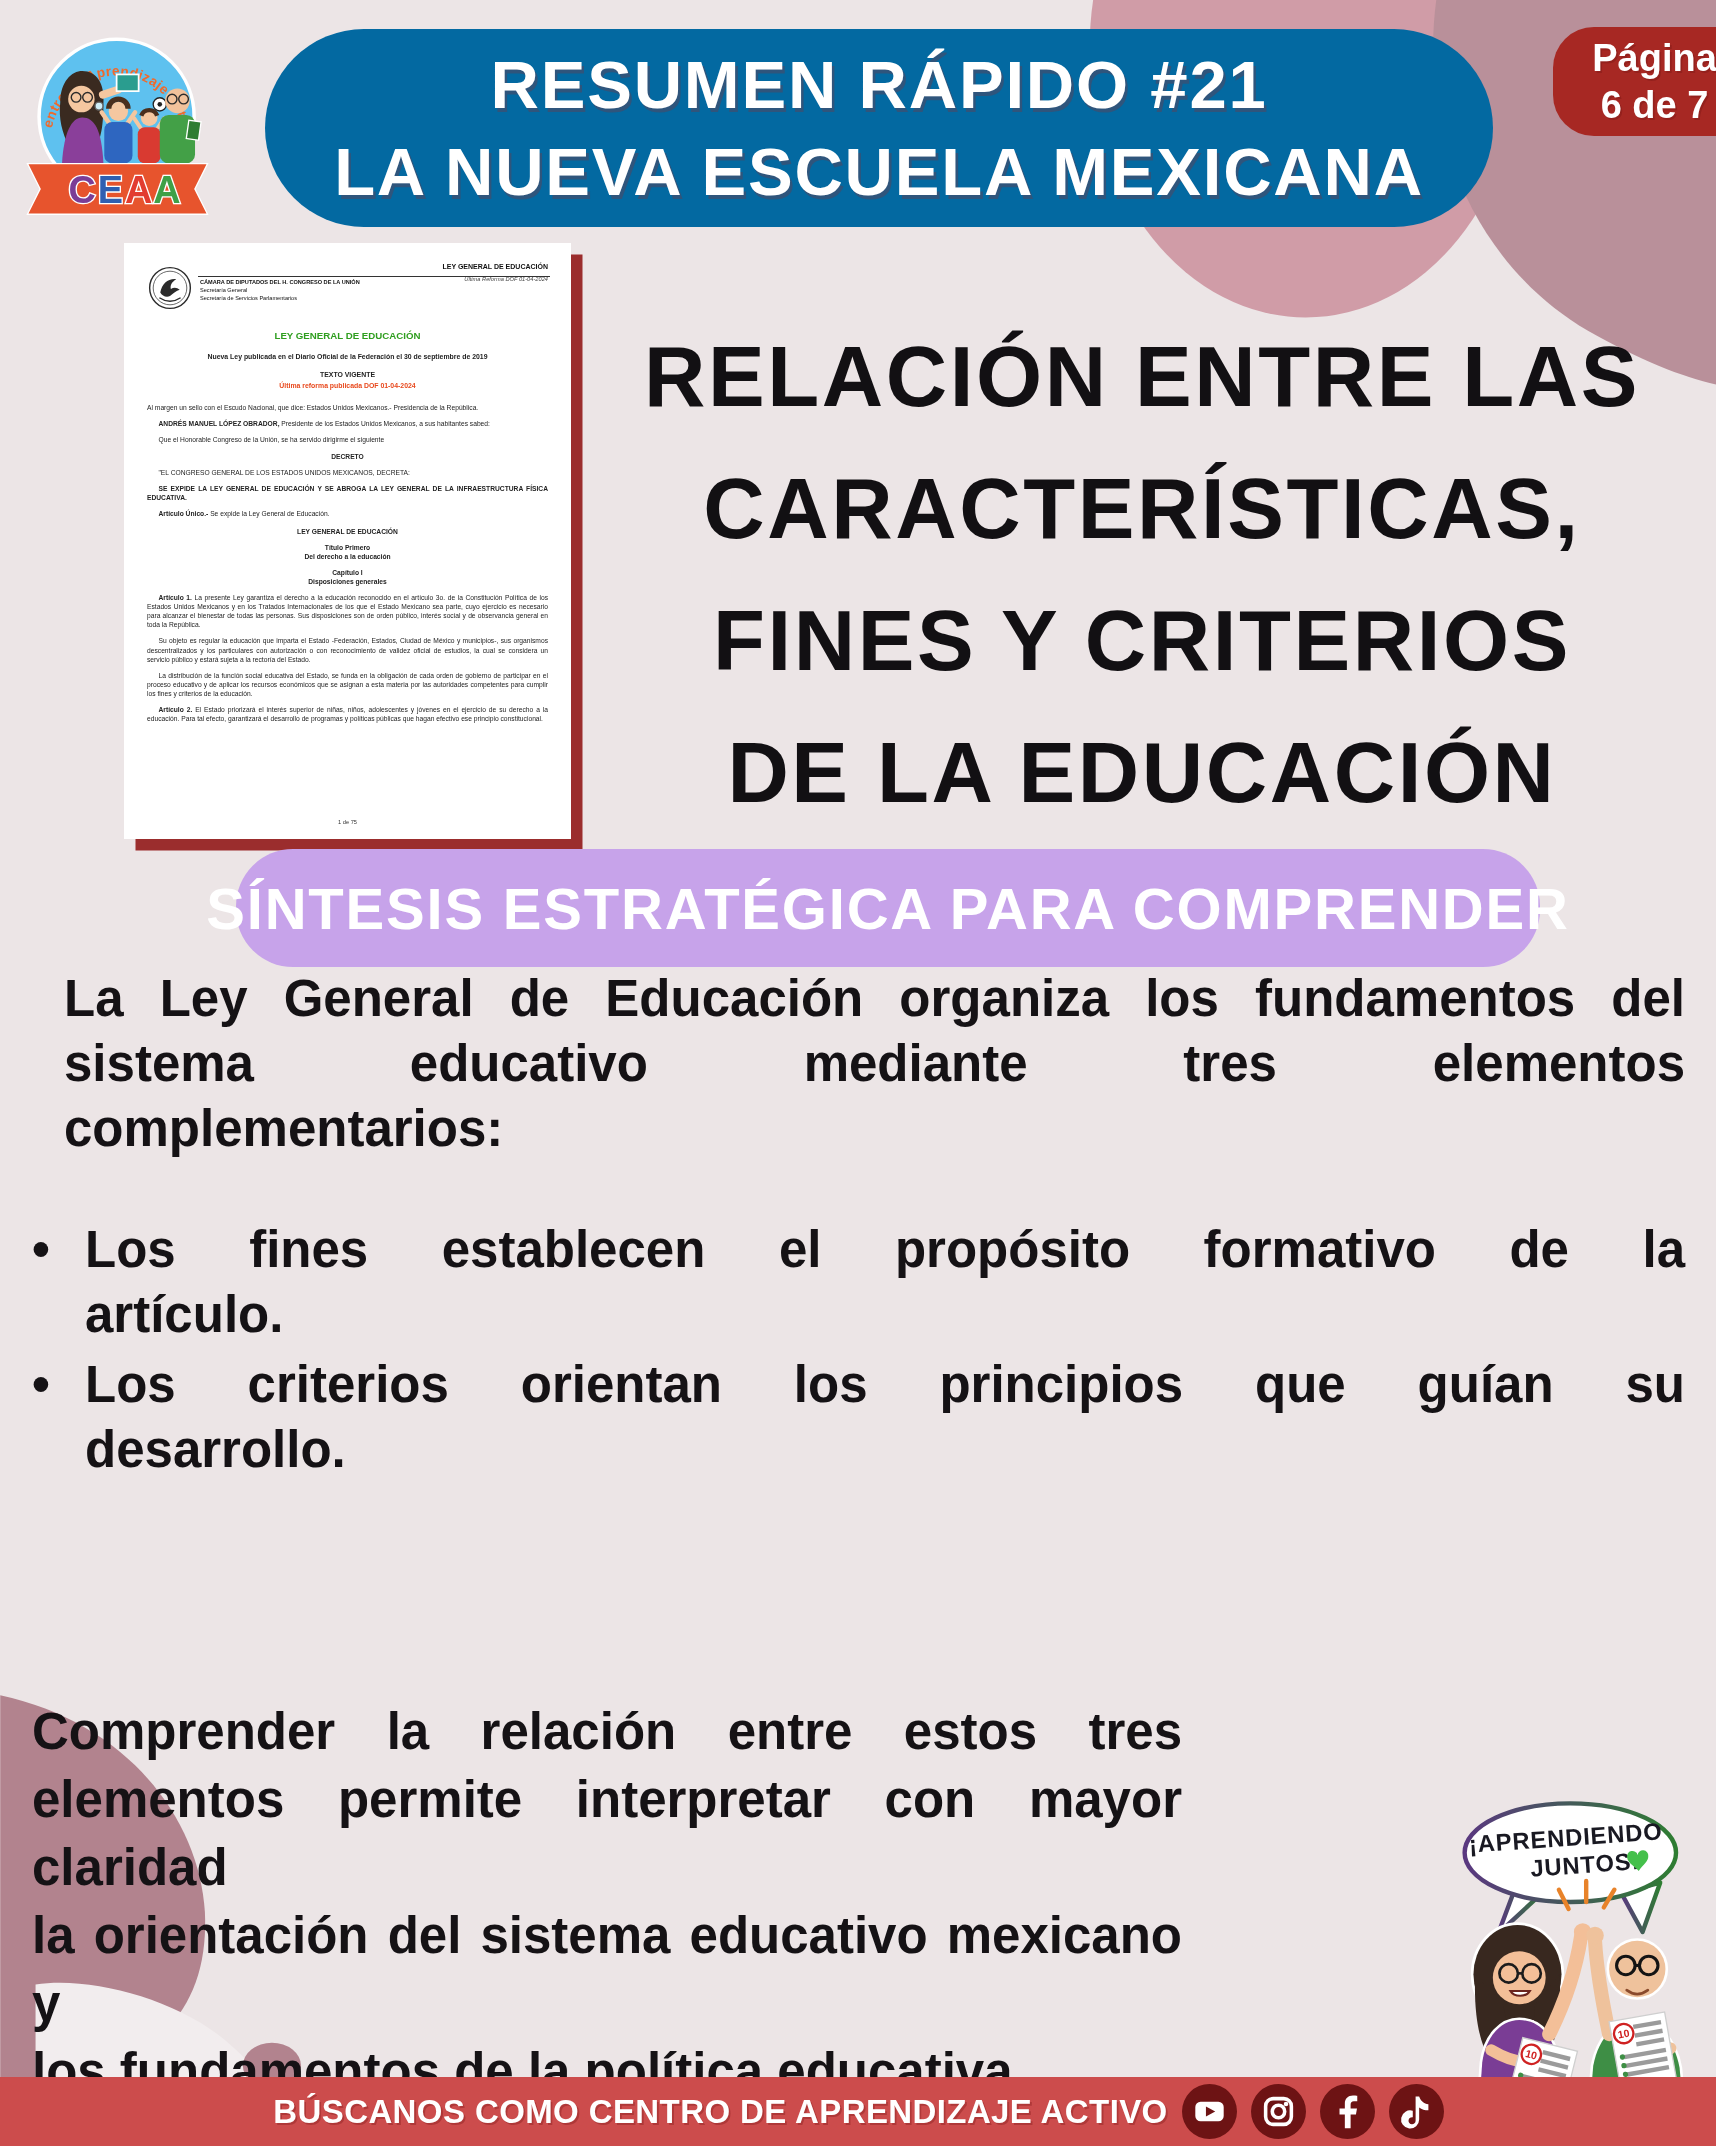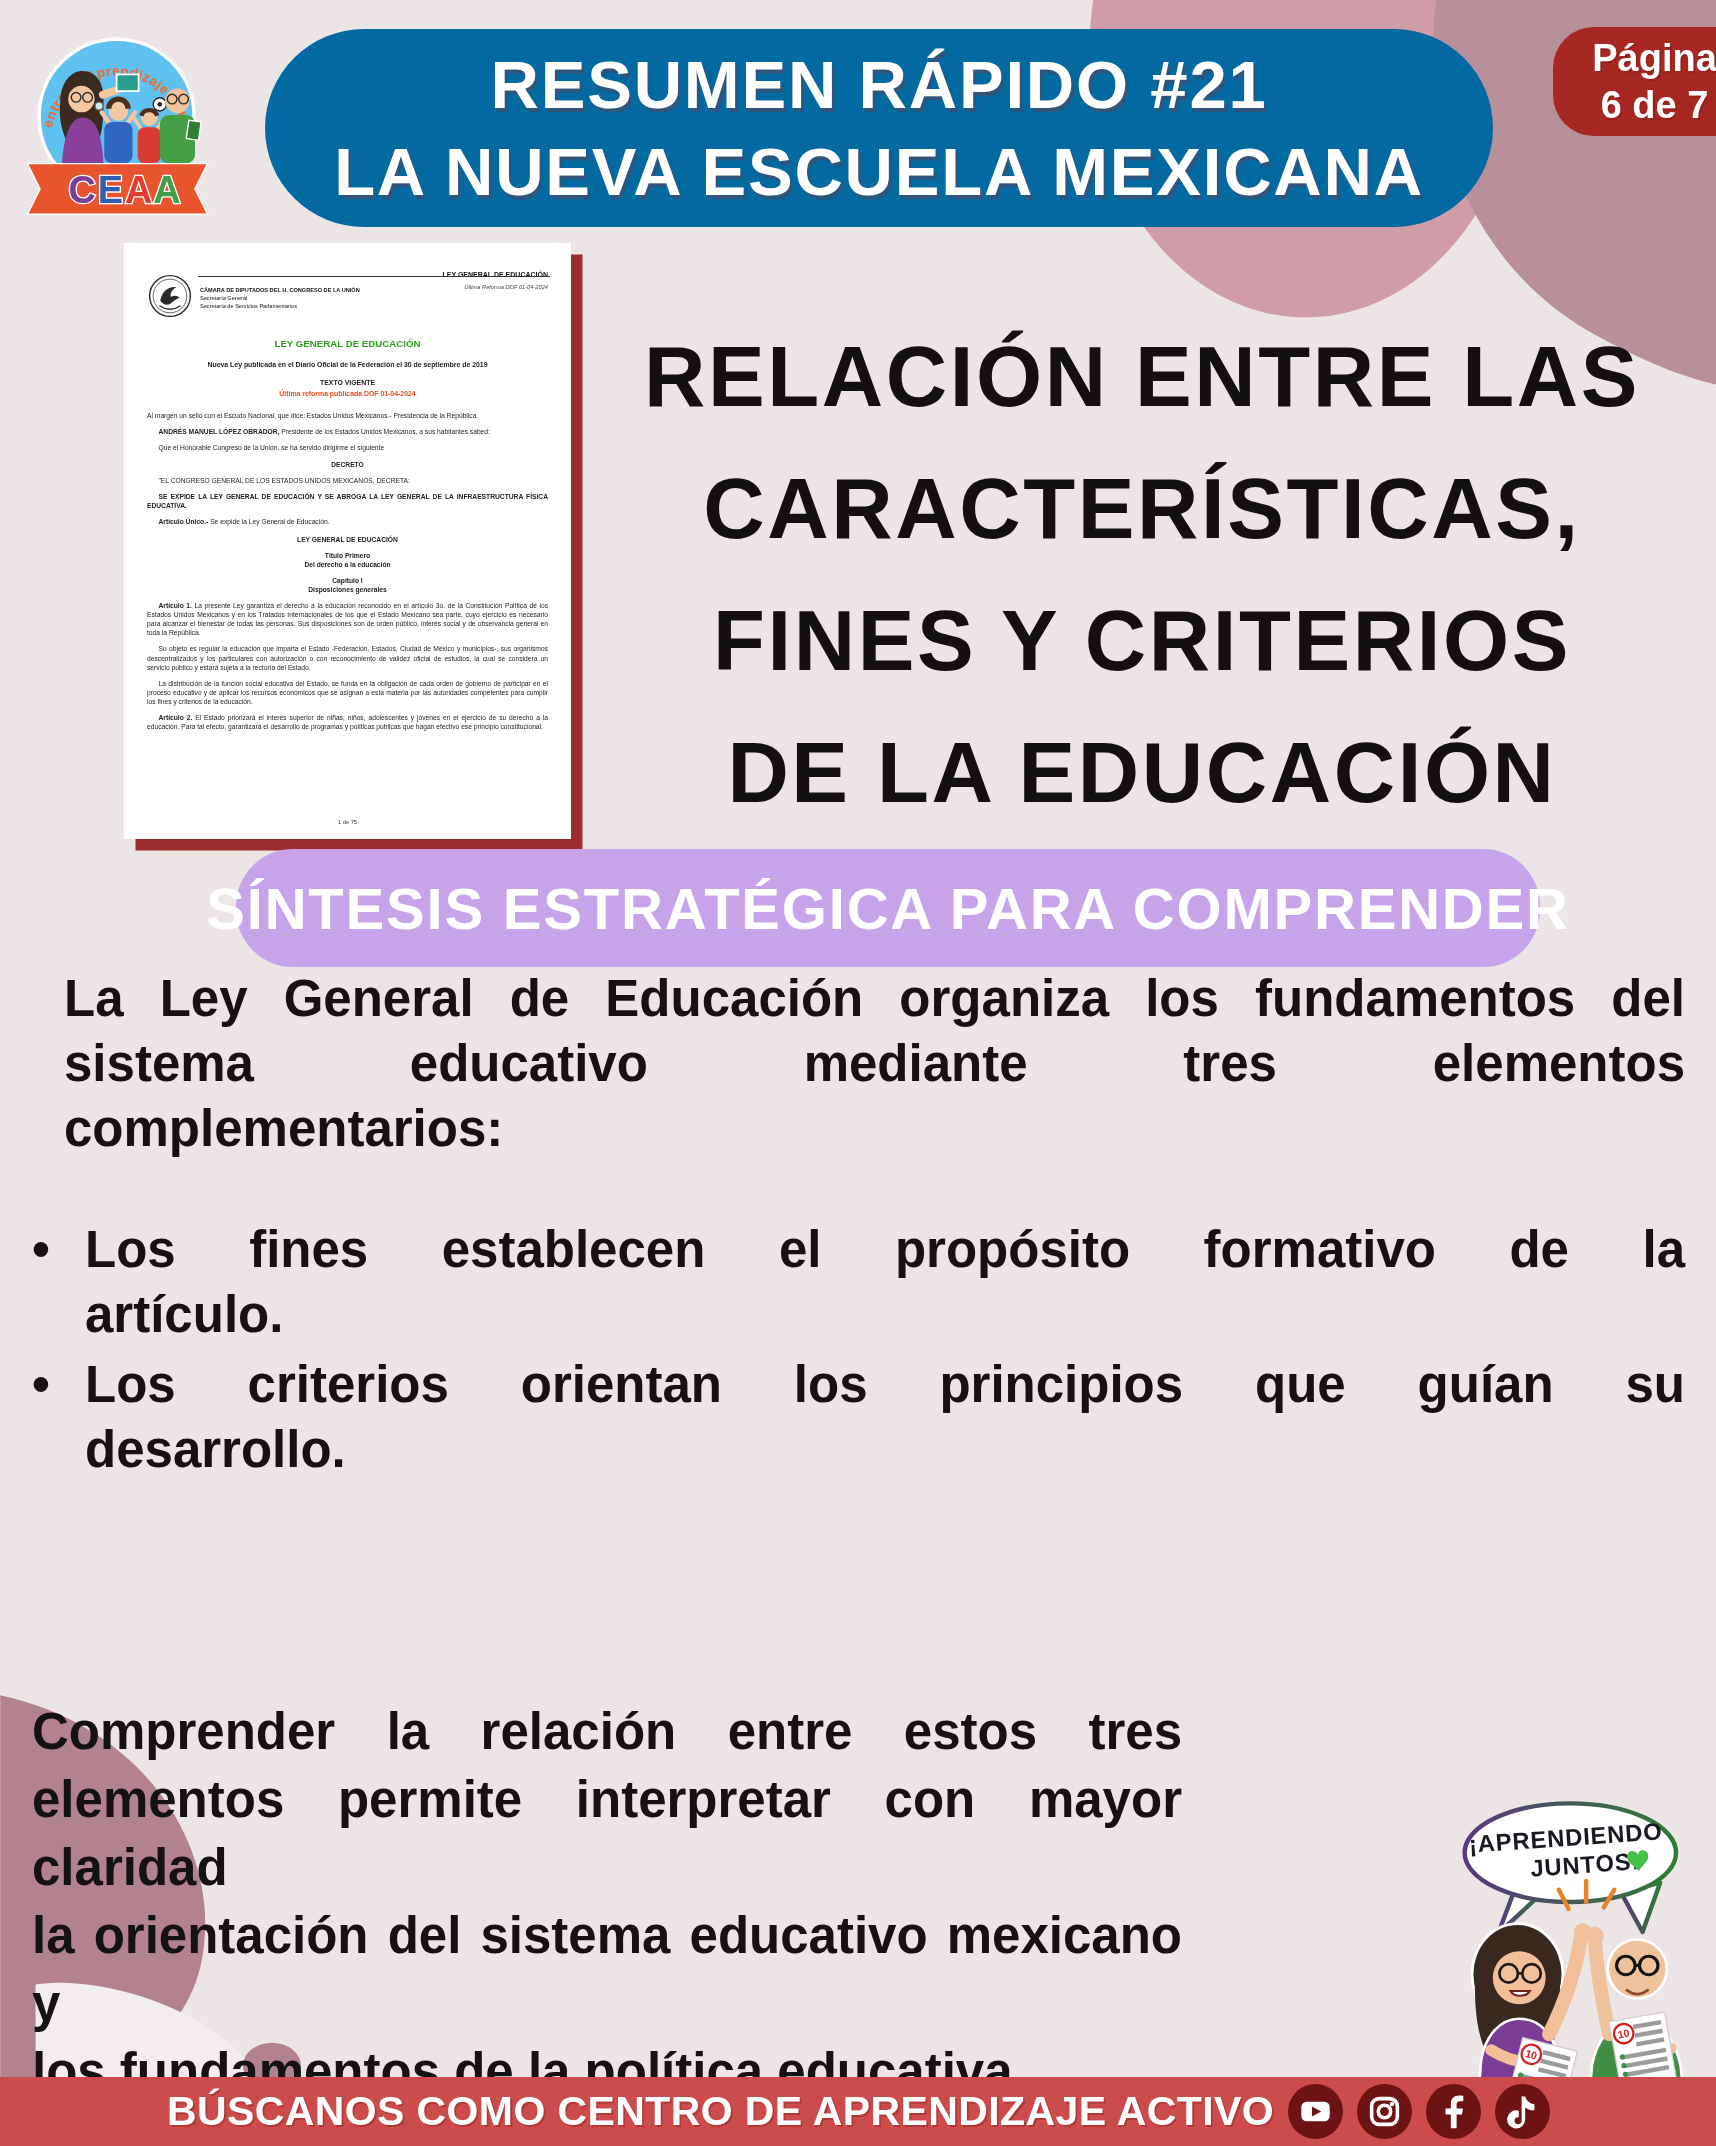--- a/index.html
+++ b/index.html
@@ -27,21 +27,21 @@
   }
   .page-badge div{color:#fff;font-weight:bold;font-size:38px;line-height:46px;white-space:nowrap;
     text-shadow:1.8px 1.8px 0 rgba(90,10,10,.25);}
 
   
   .doc{
     position:absolute;left:124px;top:243px;width:447px;height:596px;z-index:3;
     background:#fff;box-shadow:11.5px 11.5px 0 0 #9b2d2d;color:#222;
     padding:0;box-sizing:border-box;
   }
-  .doc-inner{position:relative;width:100%;height:100%;padding:27px 23px;box-sizing:border-box;
+  .doc-inner{position:relative;width:100%;height:100%;padding:19px 23px;box-sizing:border-box;
     font-size:6.7px;line-height:1.36;}
   .doc-rule{position:absolute;left:74px;right:21px;top:33px;border-top:1.1px solid #333;}
   .doc-head{display:flex;}
   .seal{width:46px;height:48px;flex:0 0 auto;margin-top:1.8px;}
   .doc-head-left{margin-left:7px;margin-top:16px;font-size:5.6px;line-height:1.45;color:#111;}
   .doc-head-left .b{font-weight:bold;}
   .doc-head-right{margin-left:auto;text-align:right;font-size:5.7px;color:#111;}
   .doc-head-right .t{font-weight:bold;font-size:7px;margin-bottom:3.5px;}
   .doc-head-right .r{font-style:italic;color:#444;margin-top:4.4px;}
   .doc-title{color:#2f9e1f;font-weight:bold;font-size:9.7px;text-align:center;margin-top:17.6px;}
@@ -81,21 +81,21 @@
   .outro div{line-height:68px;}
 
   
   .sticker{position:absolute;left:1436px;top:1784px;width:281px;height:303px;z-index:4;}
 
   
   .footer{
     position:absolute;left:0;bottom:0;width:100%;height:69px;background:#cc4c4c;z-index:5;
     display:flex;align-items:center;justify-content:center;gap:14px;
   }
-  .footer-label{color:#fff;font-weight:bold;font-size:41px;letter-spacing:0.4px;white-space:nowrap;
+  .footer-label{color:#fff;font-weight:bold;font-size:33px;letter-spacing:0.4px;white-space:nowrap;
     text-shadow:1.8px 1.8px 0 rgba(120,20,20,.35);}
   .soc{width:55px;height:55px;display:block;}
 </style>
 </head>
 <body>
 
 <div class="page">
 
   <svg class="blob-layer" viewBox="0 0 1946 2433" xmlns="http://www.w3.org/2000/svg">
     <ellipse cx="1480" cy="55" rx="245" ry="305" fill="#d09ca7"></ellipse>

